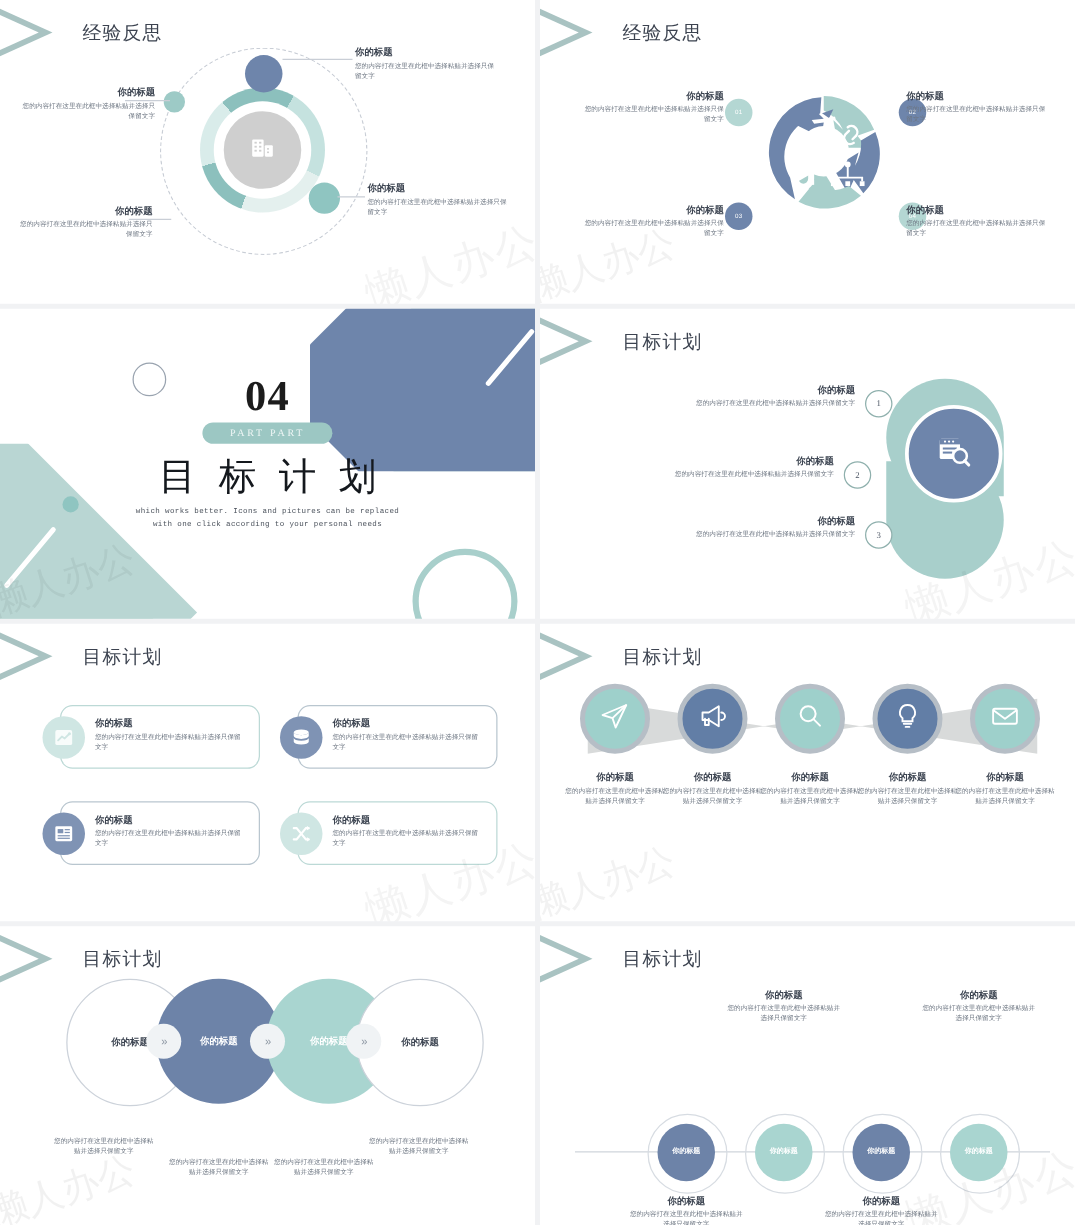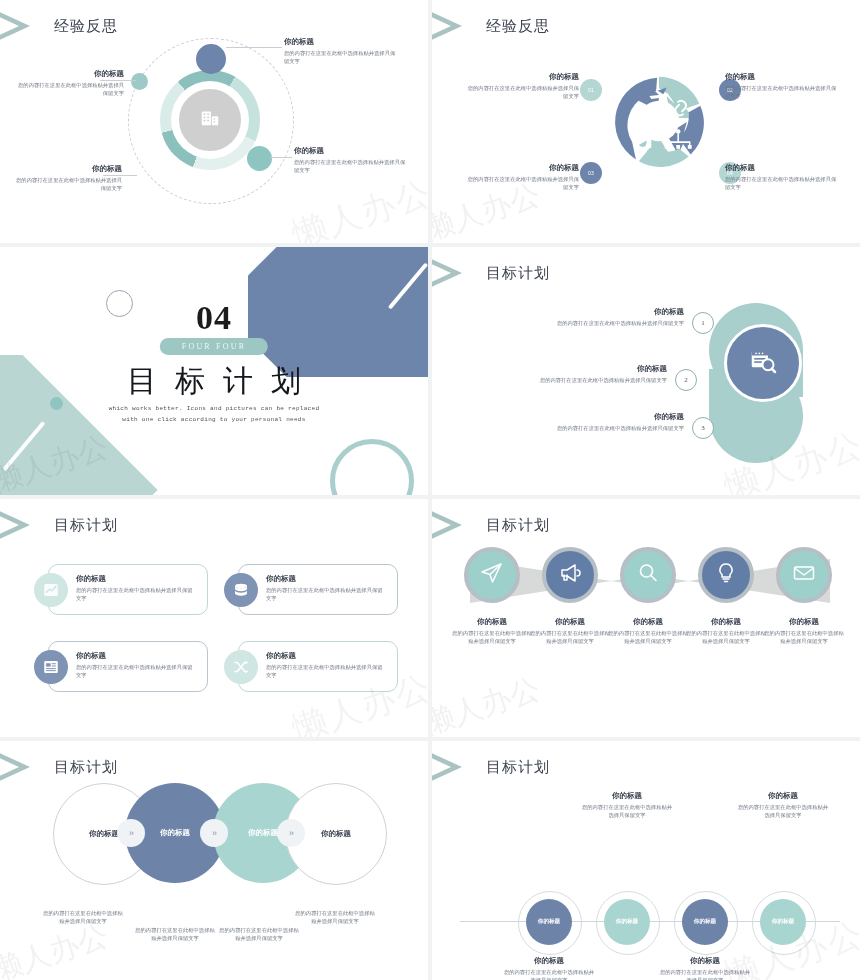--- a/index.html
+++ b/index.html
@@ -13,21 +13,21 @@
     display:grid;
     grid-template-columns:428px 428px;
     grid-template-rows:243px 248px 238px 243px;
     column-gap:4px;row-gap:4px;
     background:#f1f2f4;
   }
   .slide{
     position:relative;background:#ffffff;overflow:hidden;
   }
   
-  .hdr{position:absolute;left:0;top:6px;height:40px;display:flex;align-items:center;}
+  .hdr{position:absolute;left:12px;top:6px;height:40px;display:flex;align-items:center;}
   .chev{width:44px;height:40px;position:relative;flex:none;}
   .chev:before{
     content:"";position:absolute;left:-14px;top:0;
     width:0;height:0;border-top:20px solid transparent;border-bottom:20px solid transparent;
     border-left:44px solid #a9c3c2;
   }
   .chev:after{
     content:"";position:absolute;left:-14px;top:5px;
     width:0;height:0;border-top:15px solid transparent;border-bottom:15px solid transparent;
     border-left:33px solid #ffffff;
@@ -327,21 +327,21 @@
     <div class="bl-wrap">
       <div class="bl-b"></div>
         <div class="bl-a"></div>
         <div class="bl-slash"></div>
     </div>
     <div class="dot-sm"></div>
     <div class="ring-o"></div>
     <div class="ring-b"></div>
 
     <div class="num04">04</div>
-    <div class="pill">FOUR FOUR</div>
+    <div class="pill">PART PART</div>
     <div class="big">目标计划</div>
     <div class="sub">
       <div>which works better. Icons and pictures can be replaced</div>
       <div>with one click according to your personal needs</div>
     </div>
     <div class="wm2">懒人办公</div>
   </div>
 
   <div class="slide s4">
     <div class="hdr">

